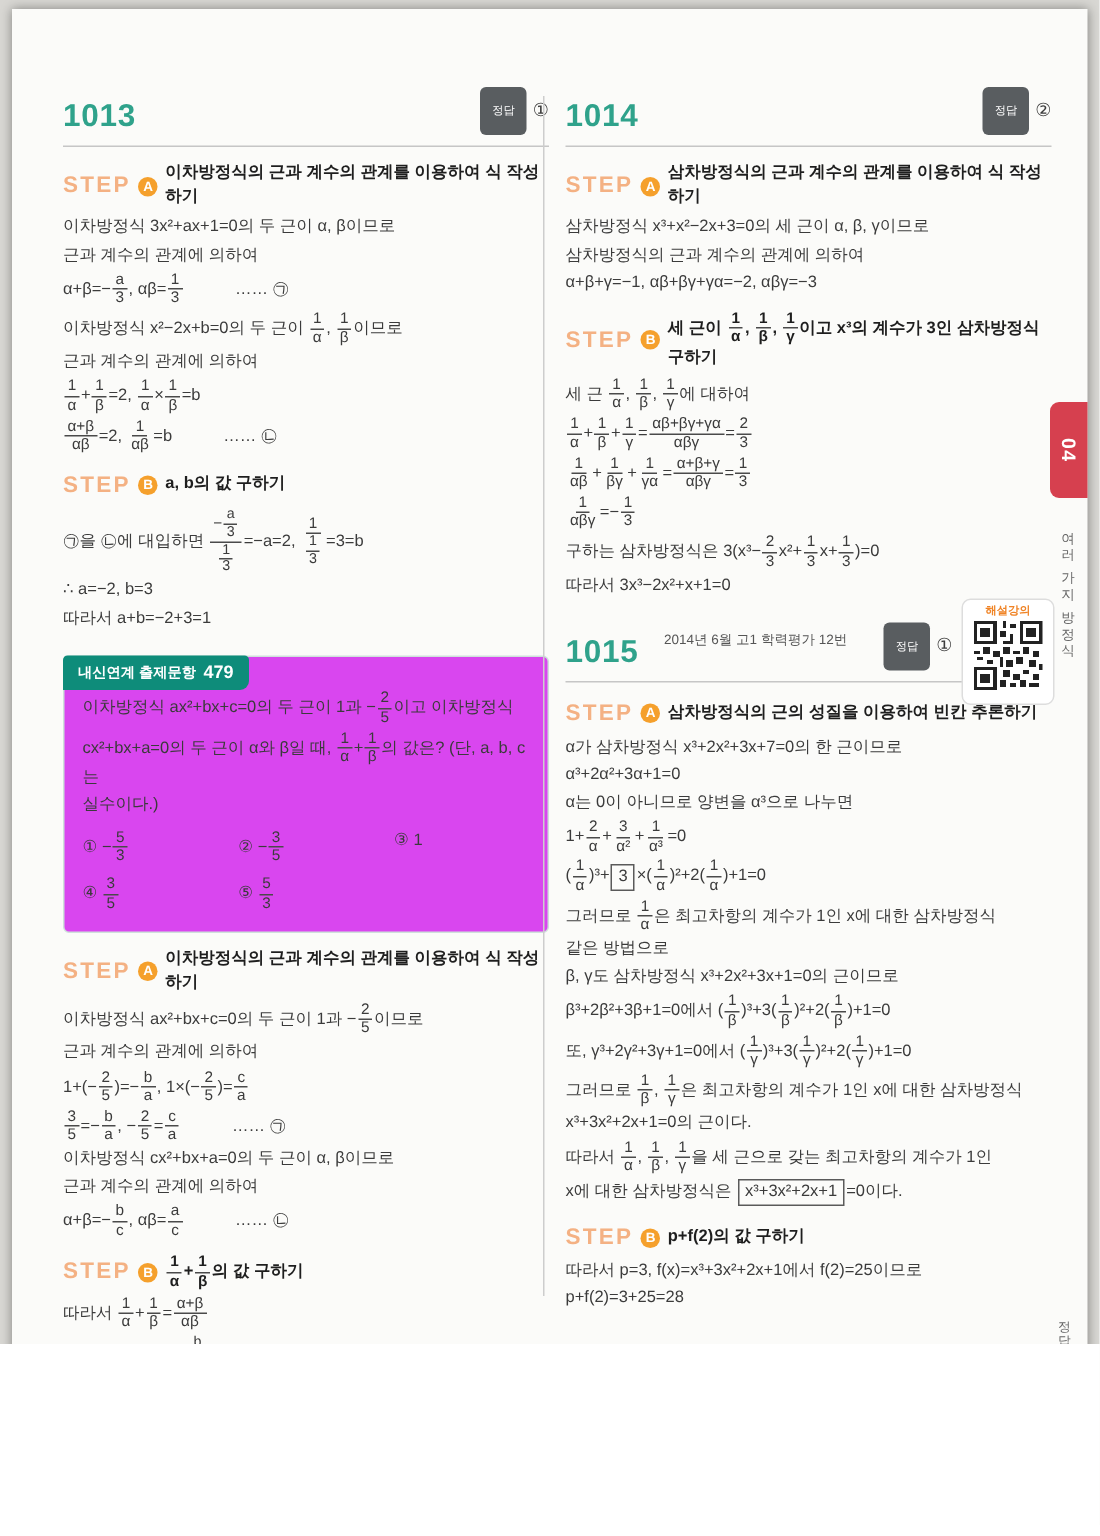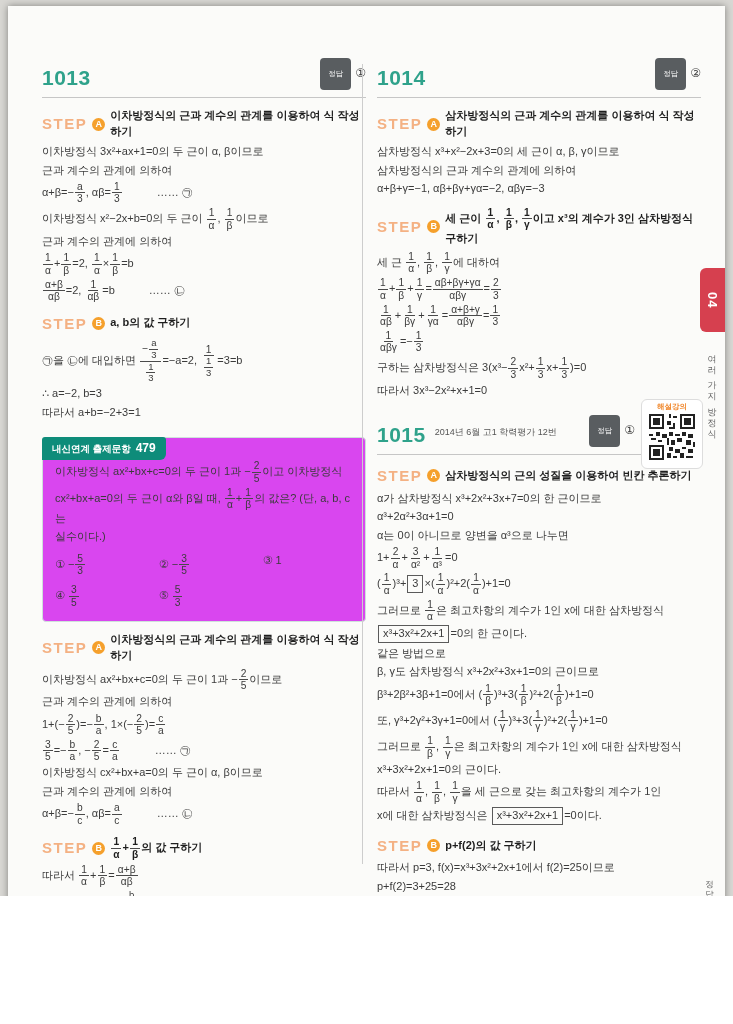--- a/index.html
+++ b/index.html
@@ -8,21 +8,21 @@
   .page{position:absolute;left:8px;top:6px;width:717px;height:1004px;background:#fbfbf9;
         box-shadow:0 0 7px rgba(0,0,0,.4);}
   .col{position:absolute;top:52px;width:324px;font-size:11px;line-height:1.45;}
   .col-left{left:34px;}
   .col-right{left:369px;}
   .vdivider{position:absolute;left:354px;top:58px;width:1px;height:800px;background:#cdcdcd;}
 
   .prob-head{display:flex;justify-content:space-between;align-items:flex-end;
              border-bottom:1.5px solid #c6c6c6;padding-bottom:4px;margin-bottom:9px;}
   .prob-num{font-size:21px;font-weight:bold;color:#2fa28b;letter-spacing:.5px;}
-  .head-left{display:flex;align-items:center;gap:9px;}
+  .head-left{display:flex;align-items:flex-start;gap:17px;}
   .prob-src{font-size:9px;color:#555;padding-bottom:4px;}
   .ans{display:flex;align-items:center;gap:4px;padding-bottom:3px;}
   .pill{display:inline-block;background:#595d60;color:#fff;font-size:7.5px;font-weight:normal;
         padding:12px 8px;border-radius:4px;line-height:1.1;}
   .pill.green{background:#2ea97d;}
   .circ{font-size:12px;color:#3b3b3b;font-family:"DejaVu Sans",sans-serif;}
 
   .step-head{margin:10px 0 4px;display:flex;align-items:center;gap:5px;}
   .step-word{color:#f4b183;font-weight:bold;font-size:15px;letter-spacing:1.5px;}
   .step-circ{width:13px;height:13px;border-radius:50%;background:#f5a02c;color:#fff;font-size:9px;
@@ -474,21 +474,20 @@
                 <span class="num">1</span>
                 <span class="den">α</span>
               </span>)²+2(<span class="frac">
                 <span class="num">1</span>
                 <span class="den">α</span>
               </span>)+1=0</div>
             <div class="tline">그러므로 <span class="frac">
                 <span class="num">1</span>
                 <span class="den">α</span>
               </span>은 최고차항의 계수가 1인 x에 대한 삼차방정식</div>
-            <div class="tline"><span class="boxed">x³+3x²+2x+1</span>=0의 한 근이다.</div>
             <div class="tline">같은 방법으로</div>
             <div class="tline">β, γ도 삼차방정식 x³+2x²+3x+1=0의 근이므로</div>
             <div class="tline">β³+2β²+3β+1=0에서 (<span class="frac">
                 <span class="num">1</span>
                 <span class="den">β</span>
               </span>)³+3(<span class="frac">
                 <span class="num">1</span>
                 <span class="den">β</span>
               </span>)²+2(<span class="frac">
                 <span class="num">1</span>

